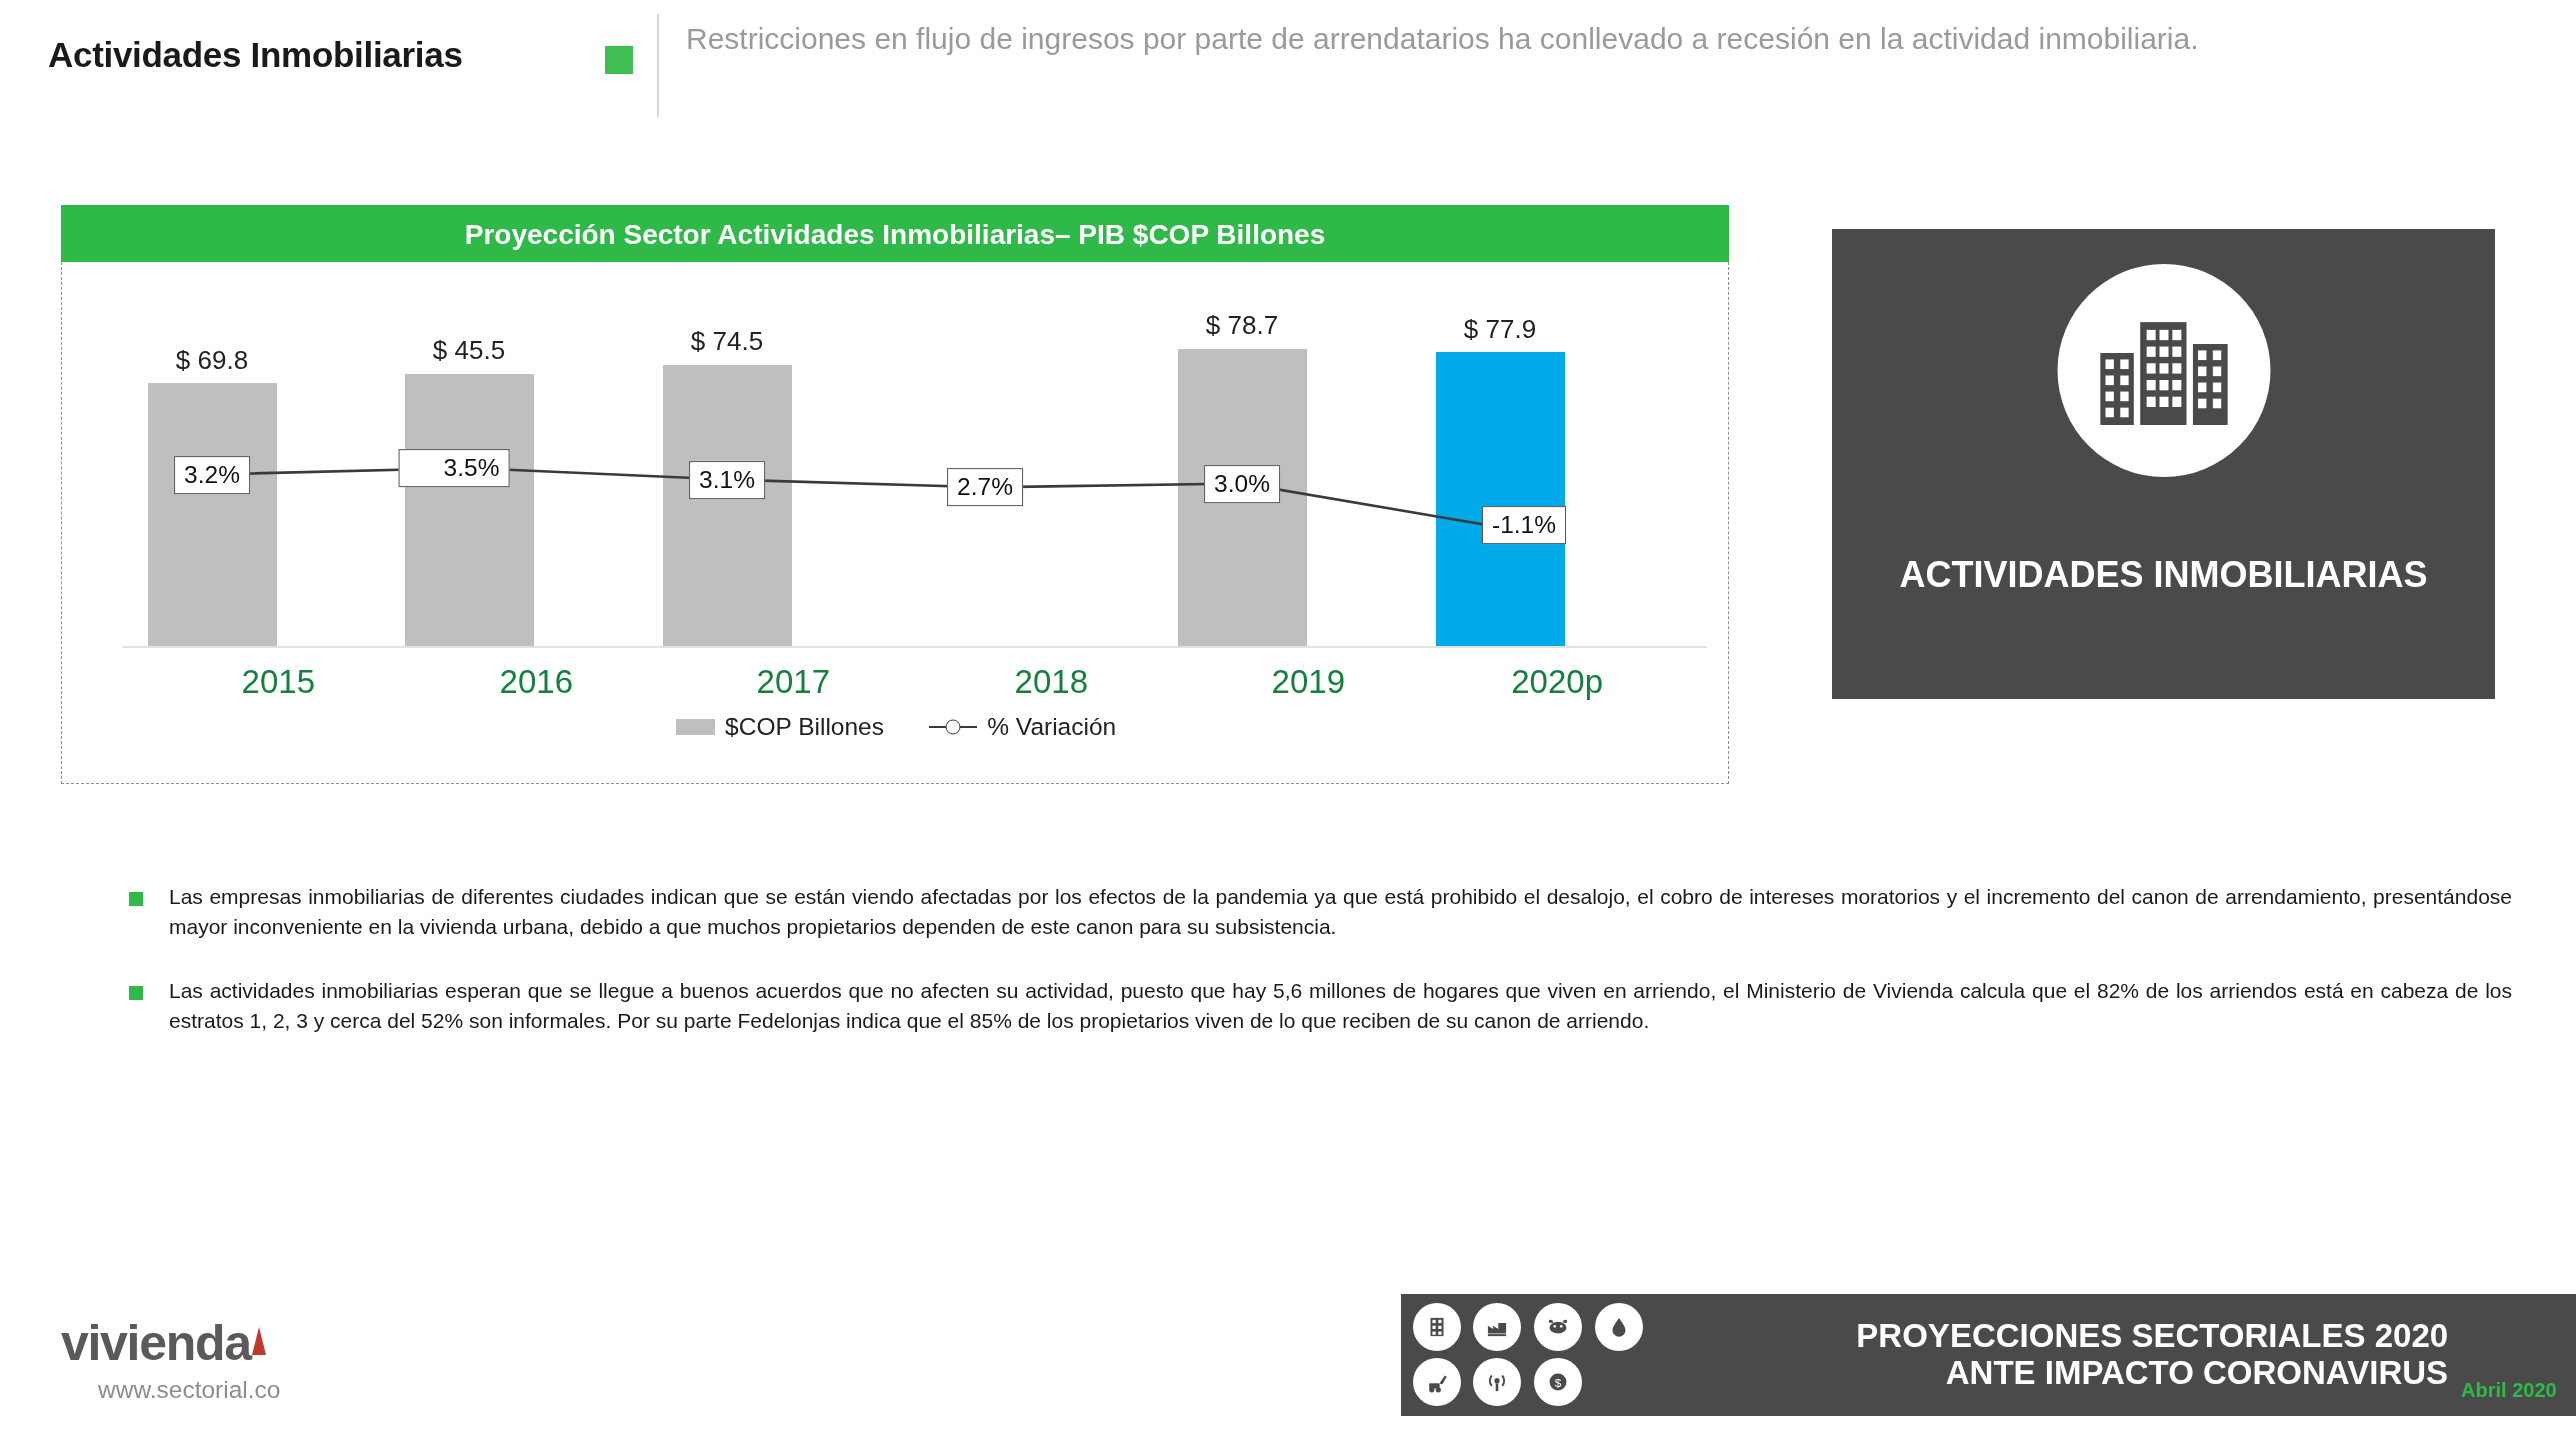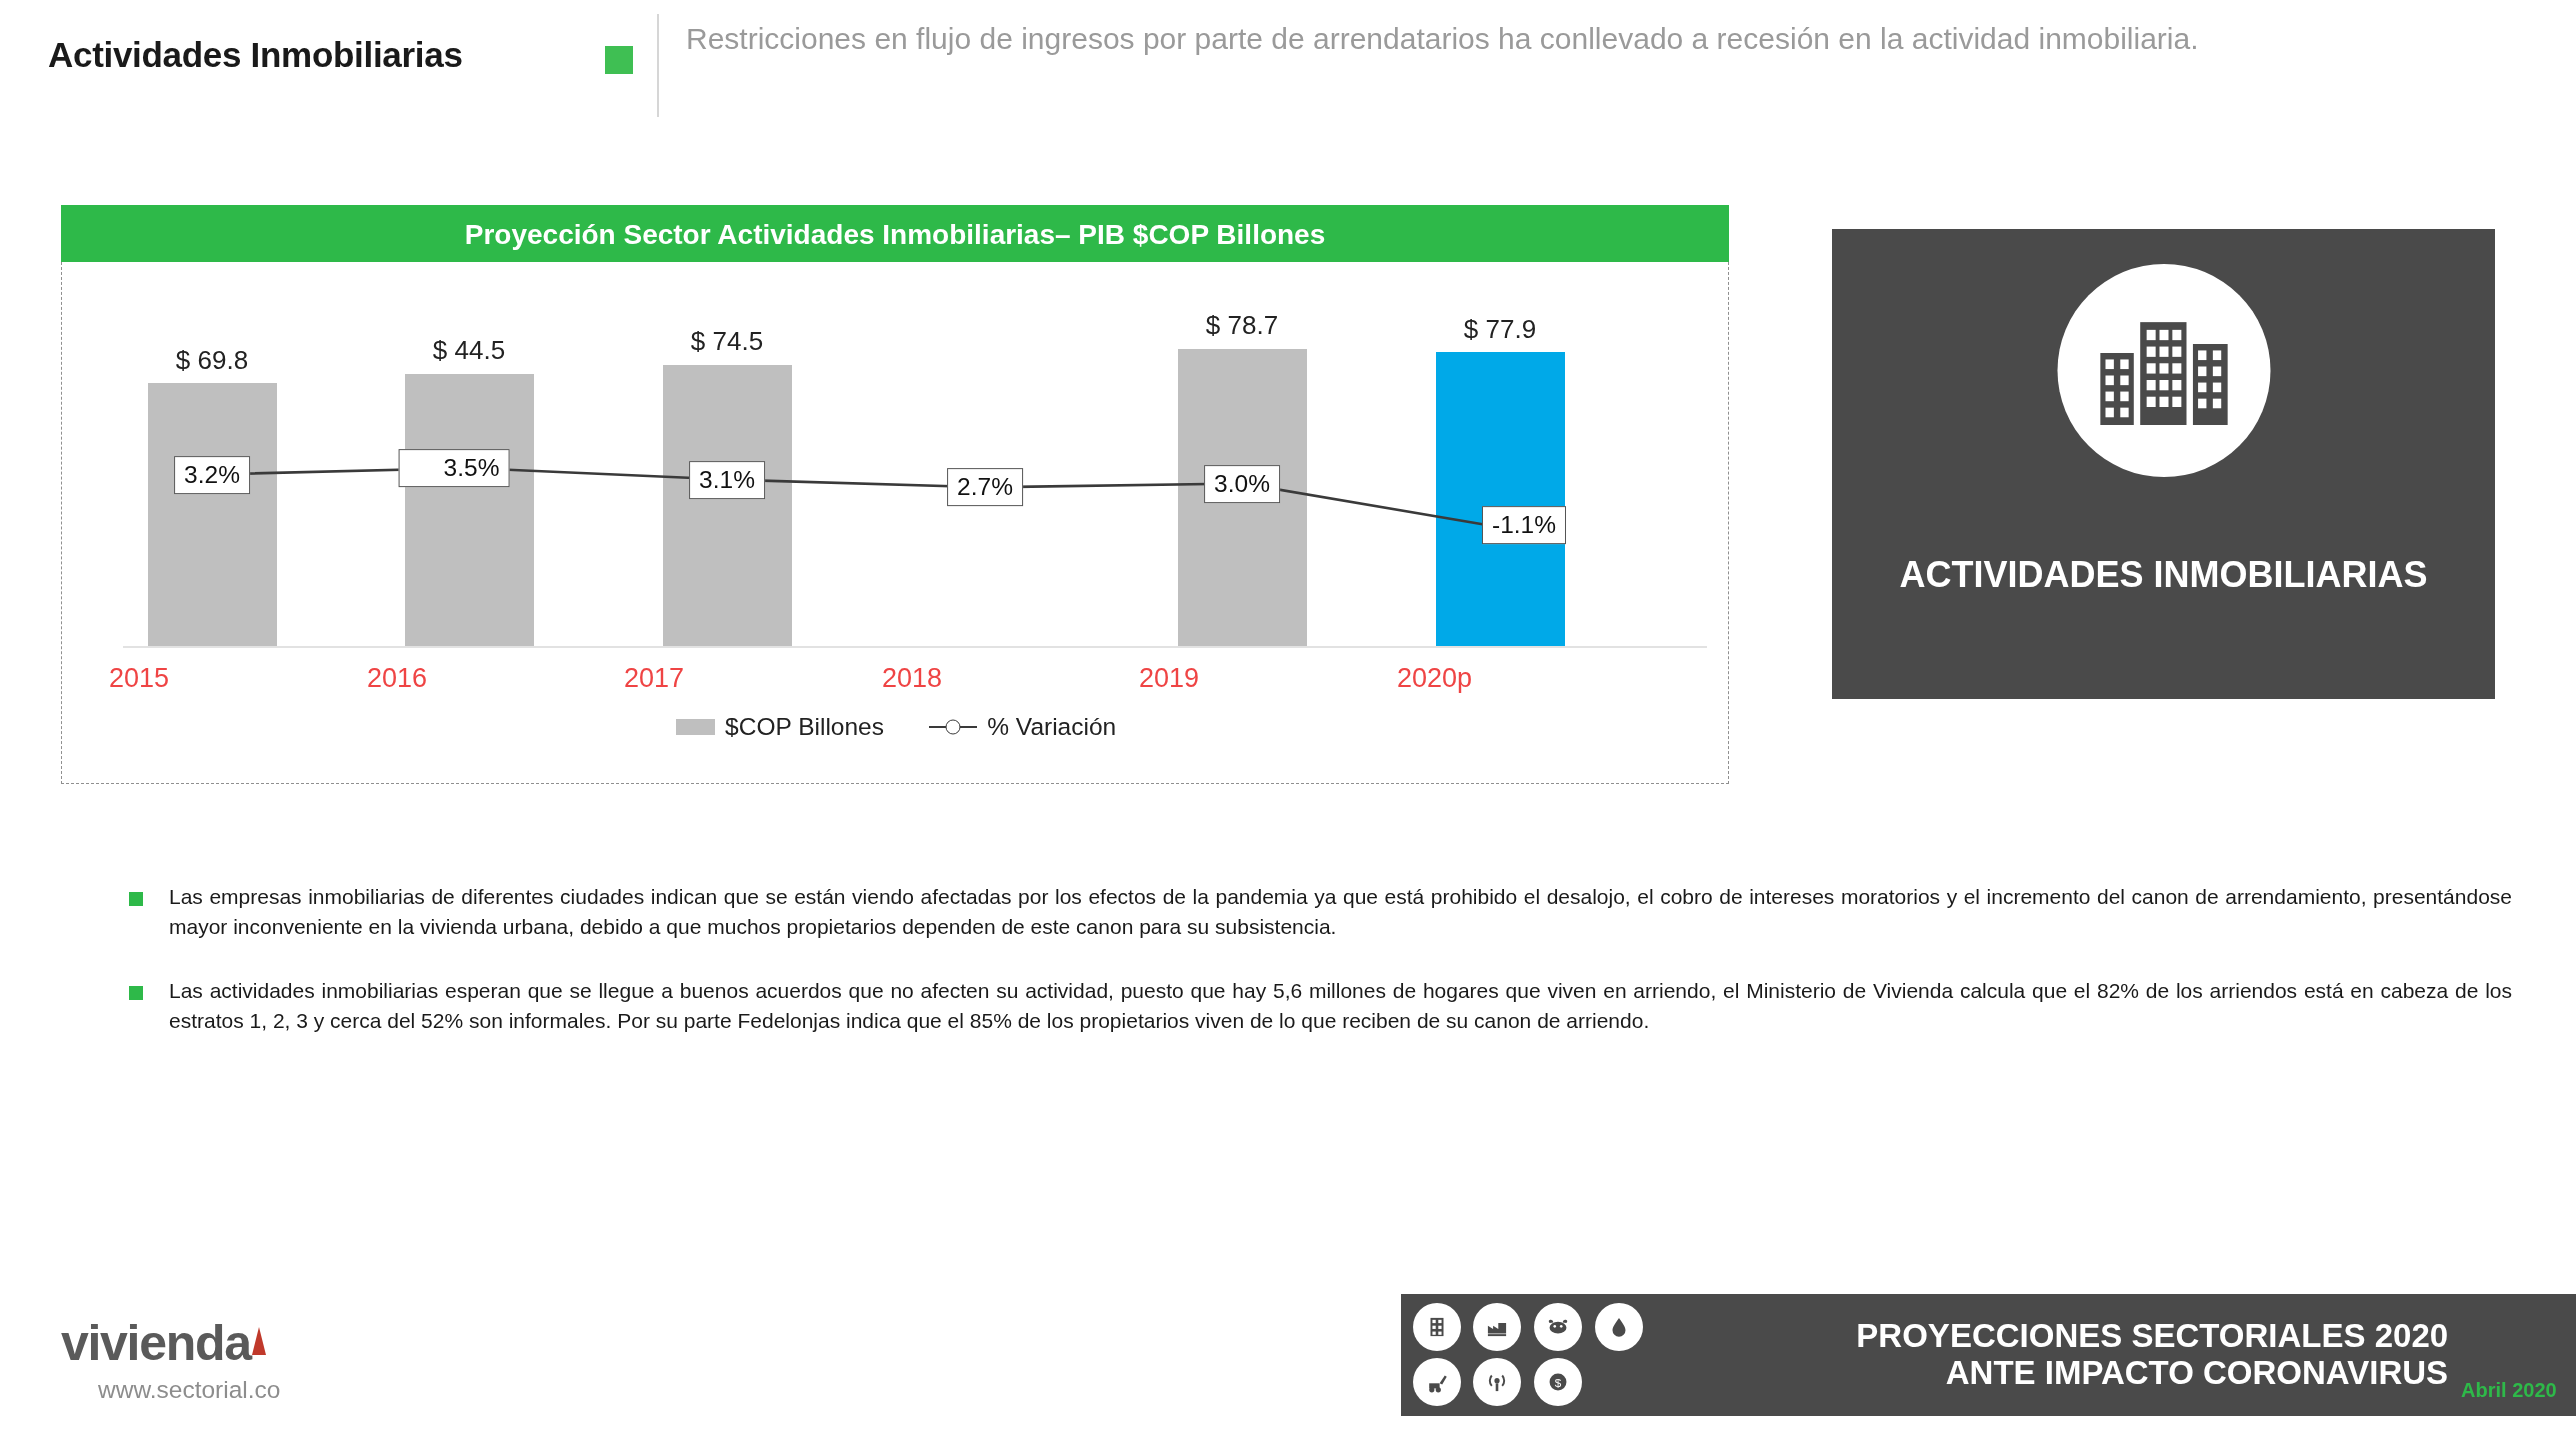--- a/index.html
+++ b/index.html
@@ -56,22 +56,22 @@
     width: 129px; background: #bfbfbf;
   }
   .bar.highlight { background: #00a9e8; }
   .bar-label {
     position: absolute; width: 206px; left: -39px;
     text-align: center; font-size: 26px; color: #222;
   }
 
   .axis-labels { position: absolute; left: 0; top: 401px; width: 1668px; height: 45px; }
   .axis-label {
-    position: absolute; width: 206px; text-align: left;
-    font-size: 27px; color: #ef4444;
+    position: absolute; width: 206px; text-align: right;
+    font-size: 33px; color: #15803d;
   }
 
   .line-svg { position: absolute; left: 0; top: 0; width: 1668px; height: 412px; }
 
   .pct-box {
     position: absolute; transform: translate(-50%, -50%);
     background: #ffffff; border: 1.3px solid #555;
     padding: 3.9px 9px; font-size: 24.5px; color: #111;
     white-space: nowrap;
   }
@@ -169,21 +169,21 @@
 
       <div class="plot">
         <div class="baseline"></div>
 
         <div class="bars">
           <div class="bar-group" style="left:86px;">
             <div class="bar-label" style="bottom:270px;">$ 69.8</div>
             <div class="bar" style="height:263px;"></div>
           </div>
           <div class="bar-group" style="left:343px;">
-            <div class="bar-label" style="bottom:280px;">$ 44.5</div>
+            <div class="bar-label" style="bottom:280px;">$ 45.5</div>
             <div class="bar" style="height:272px;"></div>
           </div>
           <div class="bar-group" style="left:601px;">
             <div class="bar-label" style="bottom:289px;">$ 74.5</div>
             <div class="bar" style="height:281px;"></div>
           </div>
           <div class="bar-group" style="left:1116px;">
             <div class="bar-label" style="bottom:305px;">$ 78.7</div>
             <div class="bar" style="height:297px;"></div>
           </div>

